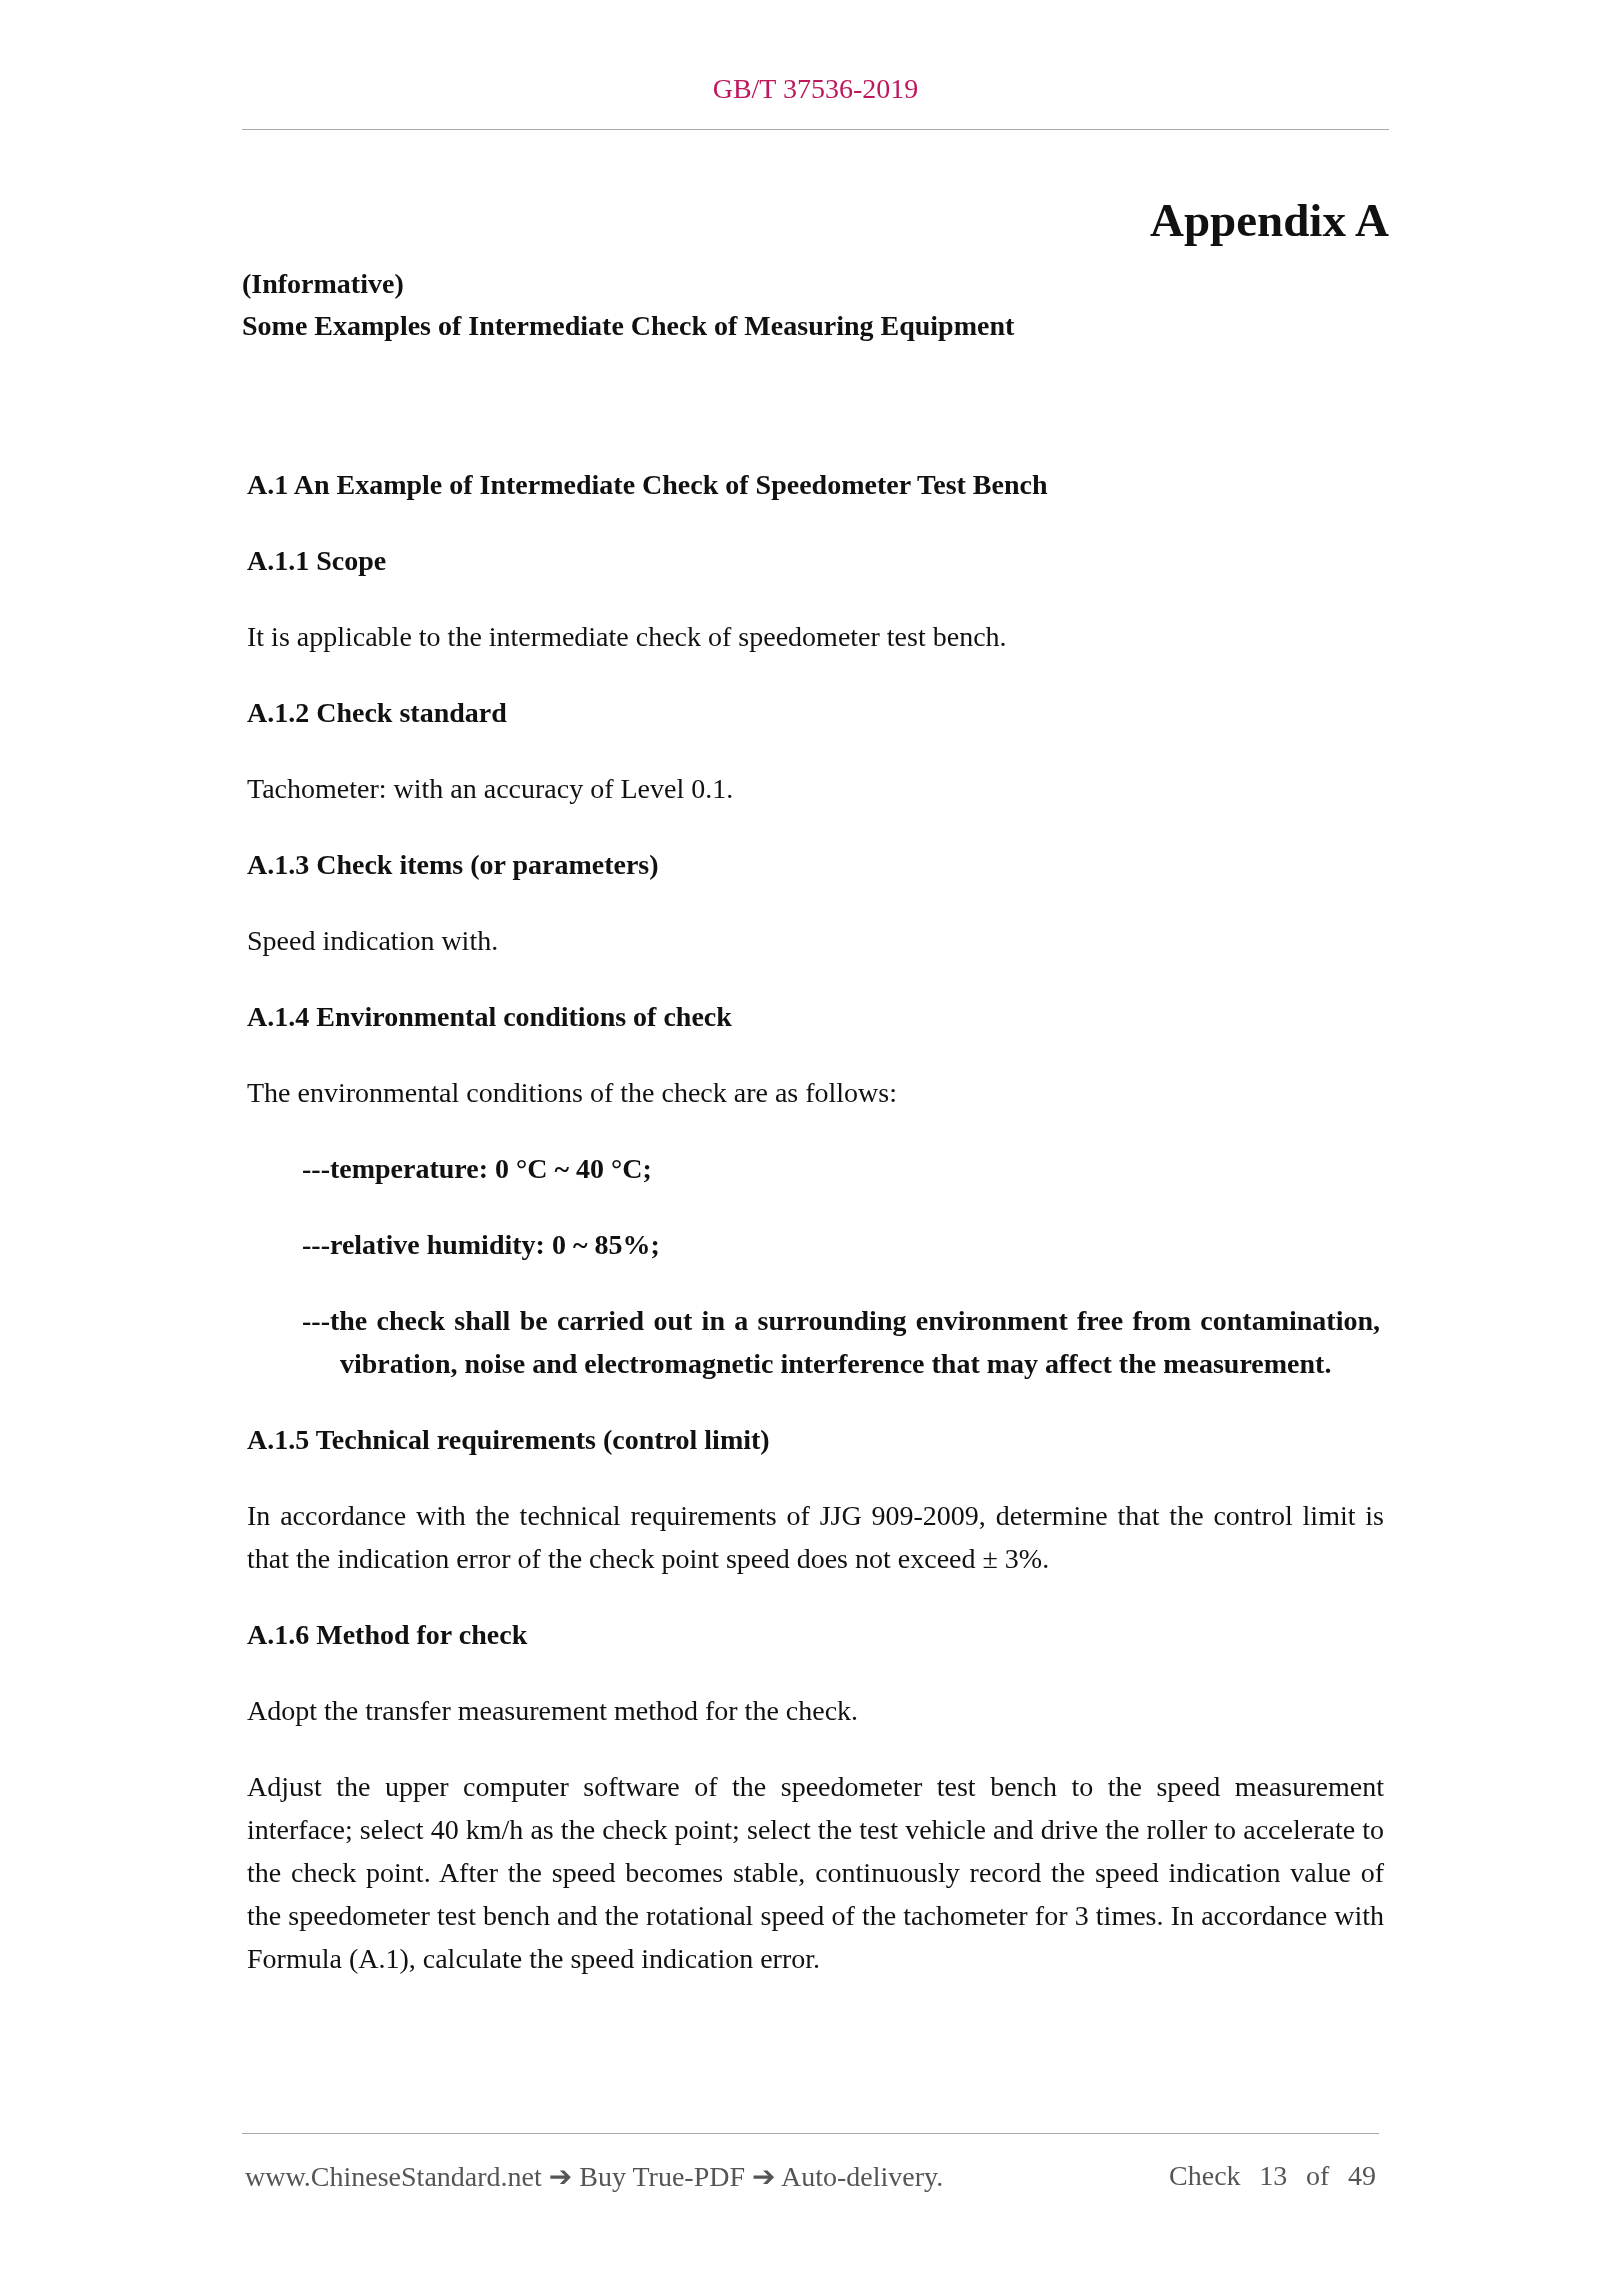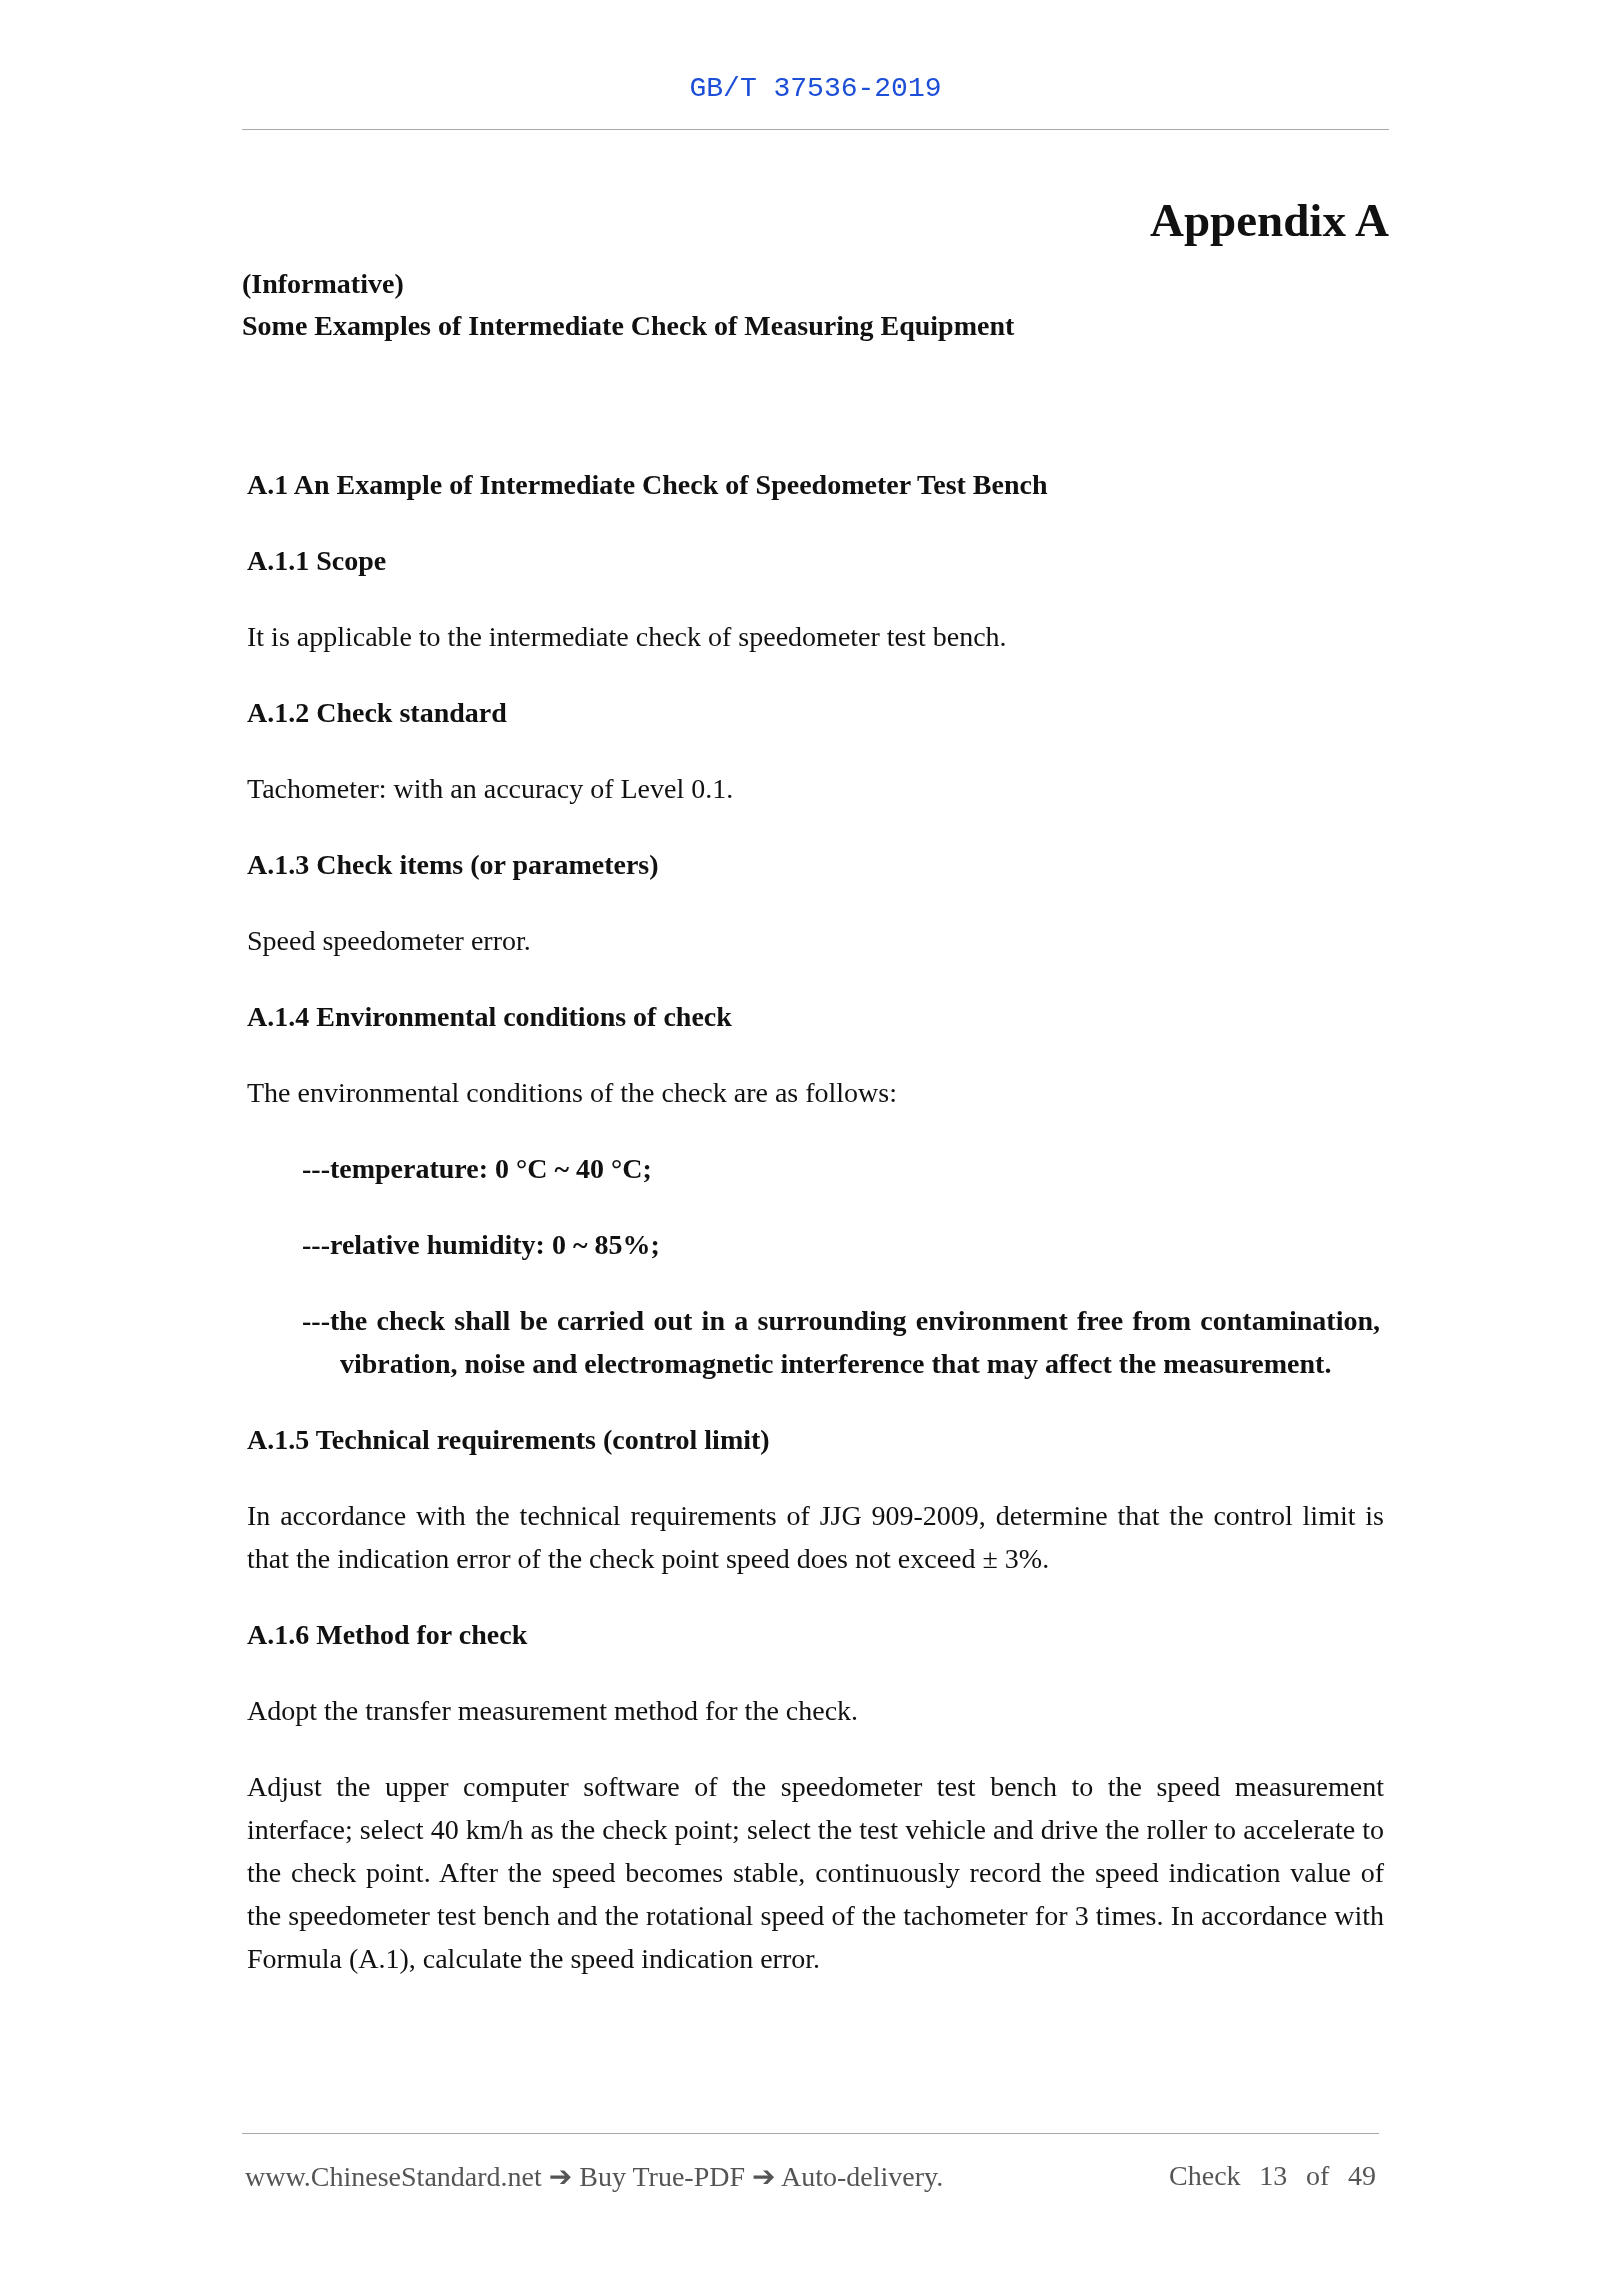--- a/index.html
+++ b/index.html
@@ -2,21 +2,21 @@
 <html style="font-size:13.3px"><head>
   <meta charset="utf-8">
   <style>
     html, body { margin: 0; padding: 0; background: #ffffff; }
     body {
       width: 1623px; height: 2295px; position: relative; overflow: hidden;
       font-family: "Liberation Serif", "DejaVu Serif", serif; color: #111111;
     }
     .page-header {
       position: absolute; left: 242px; width: 1147px; top: 73px;
-      text-align: center; font-size: 28px; color: #1d4ed8; font-family: Liberation Mono, monospace;
+      text-align: center; font-size: 28px; color: #be185d;
     }
     .header-rule {
       position: absolute; left: 242px; width: 1147px; top: 129px;
       height: 0; border-top: 1.7px solid #a9a9a9;
     }
     .appendix-title {
       position: absolute; left: 242px; width: 1147px; top: 193px;
       text-align: right; font-size: 47px; font-weight: bold;
     }
     .appendix-sub {
@@ -56,21 +56,21 @@
 <div class="content">
   <div class="h">A.1 An Example of Intermediate Check of Speedometer Test Bench</div>
 
   <div class="h">A.1.1 Scope</div>
   <div class="p">It is applicable to the intermediate check of speedometer test bench.</div>
 
   <div class="h">A.1.2 Check standard</div>
   <div class="p">Tachometer: with an accuracy of Level 0.1.</div>
 
   <div class="h">A.1.3 Check items (or parameters)</div>
-  <div class="p">Speed speedometer error.</div>
+  <div class="p">Speed indication with.</div>
 
   <div class="h">A.1.4 Environmental conditions of check</div>
   <div class="p">The environmental conditions of the check are as follows:</div>
   <div class="li">---temperature: 0 °C ~ 40 °C;</div>
   <div class="li">---relative humidity: 0 ~ 85%;</div>
   <div class="li wrap">---the check shall be carried out in a surrounding environment free from contamination, vibration, noise and electromagnetic interference that may affect the measurement.</div>
 
   <div class="h">A.1.5 Technical requirements (control limit)</div>
   <div class="p">In accordance with the technical requirements of JJG 909-2009, determine that the control limit is that the indication error of the check point speed does not exceed ± 3%.</div>
 

